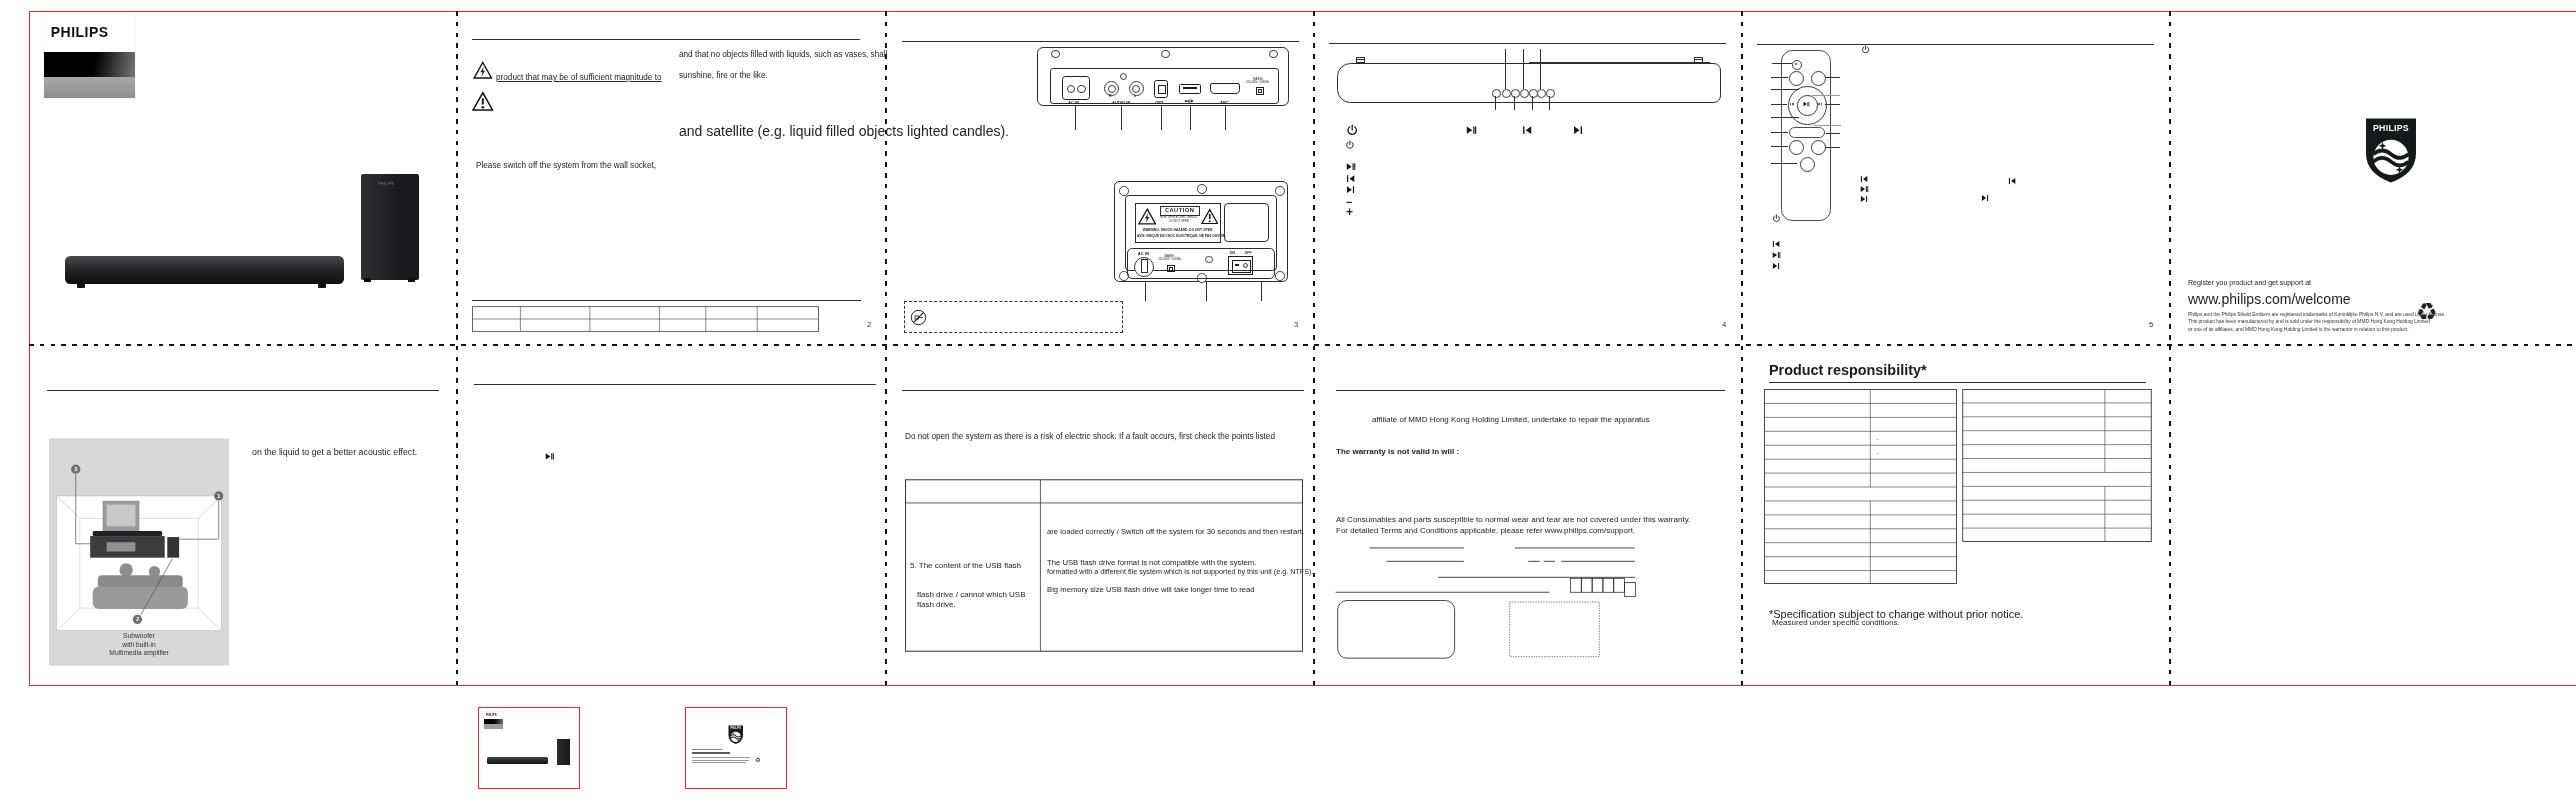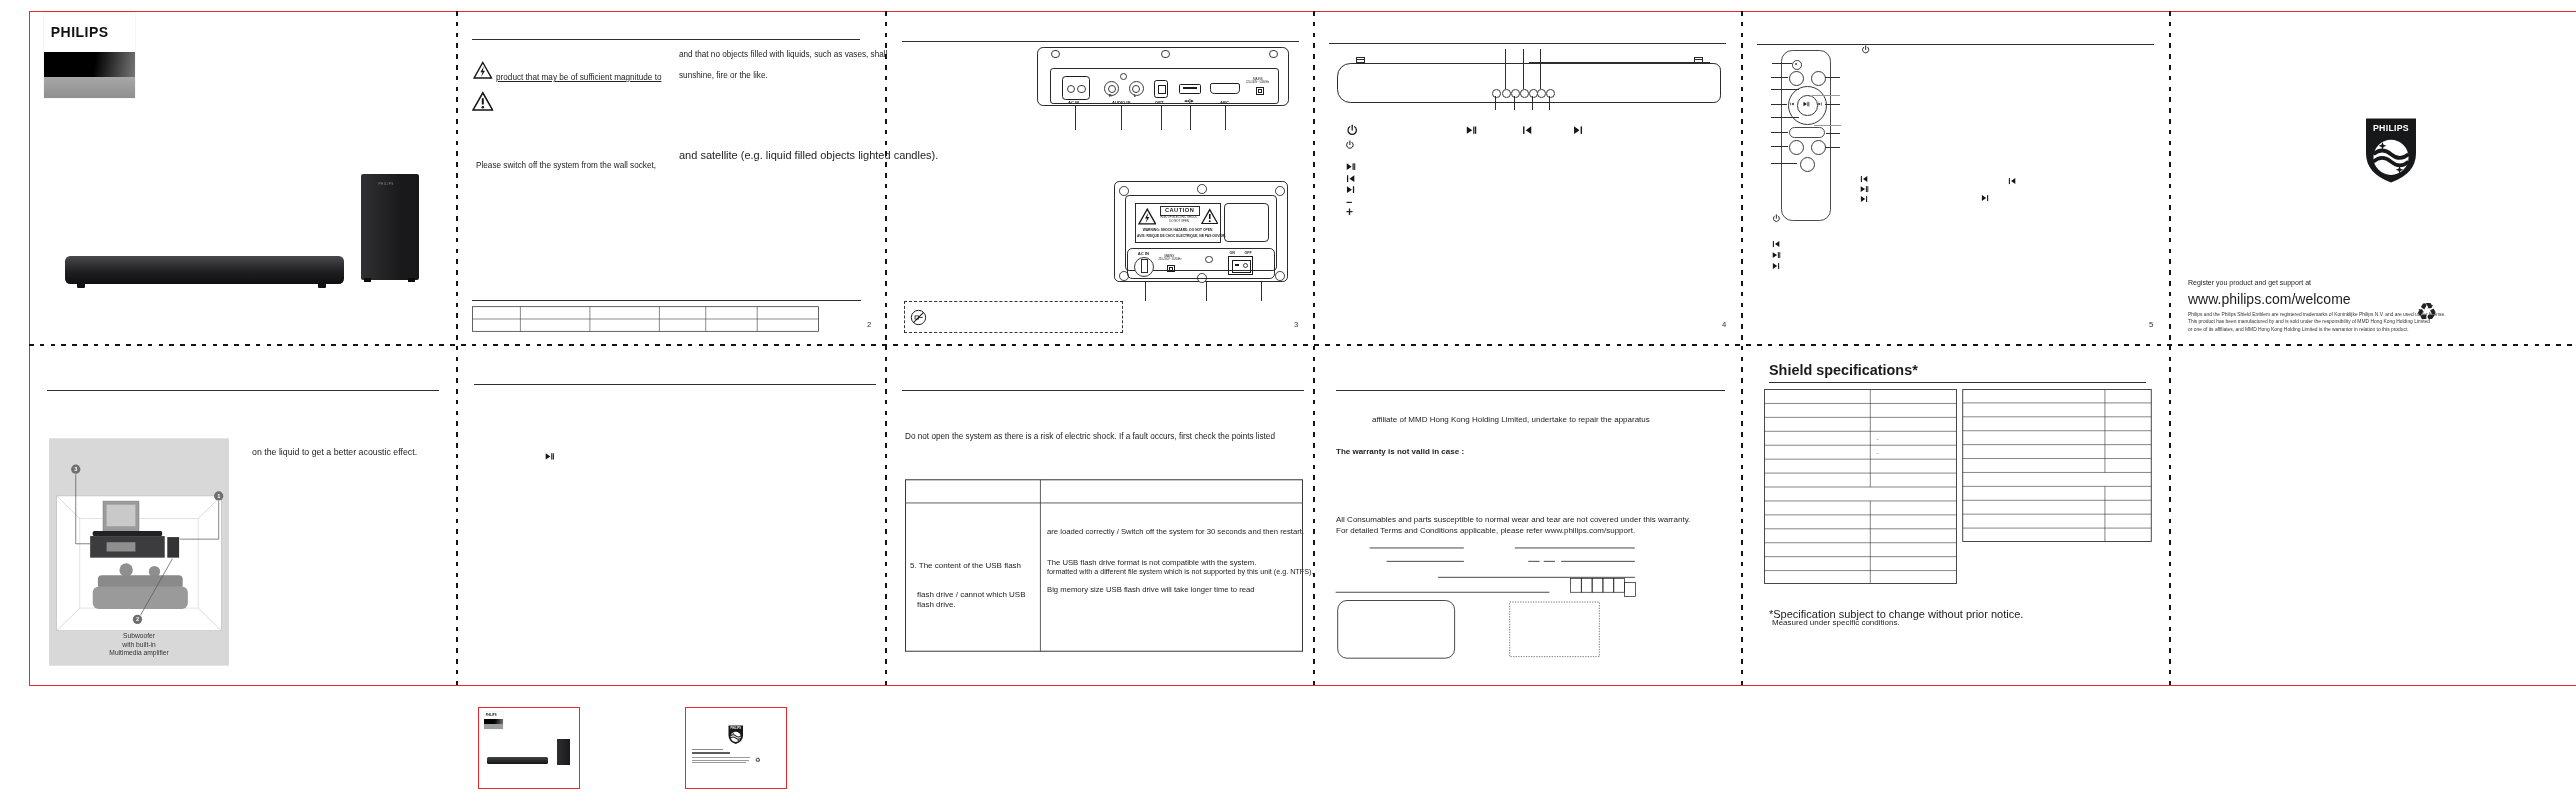--- a/index.html
+++ b/index.html
@@ -108,21 +108,21 @@
           <use href="#ic-tri-bolt"></use>
         </svg>
       </span>
     <div class="t" style="left:496px;top:73px;font-size:8.2px;text-decoration:underline;">product that may be of sufficient magnitude to</div>
     <div class="t" style="left:679px;top:71px;font-size:8.2px;">sunshine, fire or the like.</div>
     <span class="icn" style="left:472px;top:91px;width:21.6px;height:20.6px;">
         <svg viewBox="0 0 42 40" width="21.6" height="20.6">
           <use href="#ic-tri-excl"></use>
         </svg>
       </span>
-    <div class="t" style="left:679px;top:148px;font-size:11px;">and satellite (e.g. liquid filled objects lighted candles).</div>
+    <div class="t" style="left:679px;top:122px;font-size:14px;">and satellite (e.g. liquid filled objects lighted candles).</div>
     <div class="t" style="left:476px;top:161px;font-size:8.2px;">Please switch off the system from the wall socket,</div>
     <div class="hr" style="left:472px;top:300px;width:389px;"></div>
     <svg style="position:absolute;left:472px;top:306px;" width="347" height="26" viewBox="0 0 674 50">
       <rect x="1" y="1" width="672" height="48" fill="none" stroke="#444" stroke-width="1.6"></rect>
       <path d="M1 25 H673" stroke="#444" stroke-width="1.2"></path>
       <path d="M94 1 V49 M229 1 V49 M364 1 V49 M454 1 V49 M554 1 V49" stroke="#444" stroke-width="1.2"></path>
     </svg>
     <div class="pagenum" style="left:867px;top:320px;">2</div>
   </div>
 
@@ -483,21 +483,21 @@
     <div class="t" style="left:917px;top:600px;font-size:8px;">flash drive.</div>
     <div class="t" style="left:1047px;top:527px;font-size:7.7px;">are loaded correctly / Switch off the system for 30 seconds and then restart.</div>
     <div class="t" style="left:1047px;top:558px;font-size:7.7px;">The USB flash drive format is not compatible with the system.</div>
     <div class="t" style="left:1047px;top:567px;font-size:7.2px;">formatted with a different file system which is not supported by this unit (e.g. NTFS).</div>
     <div class="t" style="left:1047px;top:585px;font-size:7.7px;">Big memory size USB flash drive will take longer time to read</div>
   </div>
 
   <div>
     <div class="hr" style="left:1336px;top:390px;width:389px;"></div>
     <div class="t" style="left:1336px;top:415px;font-size:8px;margin-left:36px;">affiliate of MMD Hong Kong Holding Limited, undertake to repair the apparatus</div>
-    <div class="t" style="left:1336px;top:447px;font-size:8px;font-weight:bold;">The warranty is not valid in case :</div>
+    <div class="t" style="left:1336px;top:447px;font-size:8px;font-weight:bold;">The warranty is not valid in will :</div>
     <div class="t" style="left:1336px;top:515px;font-size:8px;">All Consumables and parts susceptible to normal wear and tear are not covered under this warranty.</div>
     <div class="t" style="left:1336px;top:526px;font-size:8px;">
       <span>For detailed Terms and Conditions applicable, please refer </span><span style="">www.philips.com/support.</span>
     </div>
     <svg style="position:absolute;left:1314px;top:536px;" width="428" height="129" viewBox="0 0 831 250">
       <path d="M108 23 H291 M390 23 H623" stroke="#222" stroke-width="1.6"></path>
       <path d="M141 49 H291 M416 49 H438 M446 49 H468 M480 49 H623" stroke="#222" stroke-width="1.6"></path>
       <path d="M241 80 H623" stroke="#222" stroke-width="1.6"></path>
       <rect x="498" y="82" width="21" height="27" fill="none" stroke="#222" stroke-width="1.4"></rect>
       <rect x="519" y="82" width="21" height="27" fill="none" stroke="#222" stroke-width="1.4"></rect>
@@ -505,21 +505,21 @@
       <rect x="561" y="82" width="21" height="27" fill="none" stroke="#222" stroke-width="1.4"></rect>
       <rect x="582" y="82" width="21" height="27" fill="none" stroke="#222" stroke-width="1.4"></rect>
       <rect x="603" y="90" width="21" height="27" fill="none" stroke="#222" stroke-width="1.4"></rect>
       <path d="M42 109 H457" stroke="#222" stroke-width="1.6"></path>
       <rect x="46" y="125" width="227" height="112" rx="18" fill="none" stroke="#222" stroke-width="1.6"></rect>
       <rect x="380" y="128" width="174" height="106" fill="none" stroke="#222" stroke-width="1.2" stroke-dasharray="2.5 2.5"></rect>
     </svg>
   </div>
 
   <div>
-    <div class="t" style="left:1769px;top:361px;font-size:14.4px;font-weight:bold;color:#1b1b1d;">Shield specifications*</div>
+    <div class="t" style="left:1769px;top:361px;font-size:14.4px;font-weight:bold;color:#1b1b1d;">Product responsibility*</div>
     <div class="hr" style="left:1769px;top:382px;width:377px;height:1px;"></div>
     <svg style="position:absolute;left:1764px;top:389px;" width="193" height="195" viewBox="0 0 374 378">
       <rect x="1" y="1" width="372" height="376" fill="none" stroke="#3a3a3a" stroke-width="1.8"></rect>
       <path d="M1 28 H373 M1 55 H373 M1 82 H373 M1 109 H373 M1 136 H373 M1 163 H373 M1 190 H373 M1 217 H373 M1 244 H373 M1 271 H373 M1 298 H373 M1 325 H373 M1 352 H373" stroke="#3a3a3a" stroke-width="1.2"></path>
       <path d="M206 1 V190 M206 217 V377" stroke="#3a3a3a" stroke-width="1.2"></path>
       <text x="218" y="101" font-size="12" fill="#555" font-family="Liberation Sans, sans-serif">-</text>
       <text x="218" y="128" font-size="12" fill="#555" font-family="Liberation Sans, sans-serif">-</text>
     </svg>
     <svg style="position:absolute;left:1962px;top:389px;" width="190" height="153" viewBox="0 0 368 297">
       <rect x="1" y="1" width="366" height="295" fill="none" stroke="#3a3a3a" stroke-width="1.8"></rect>

